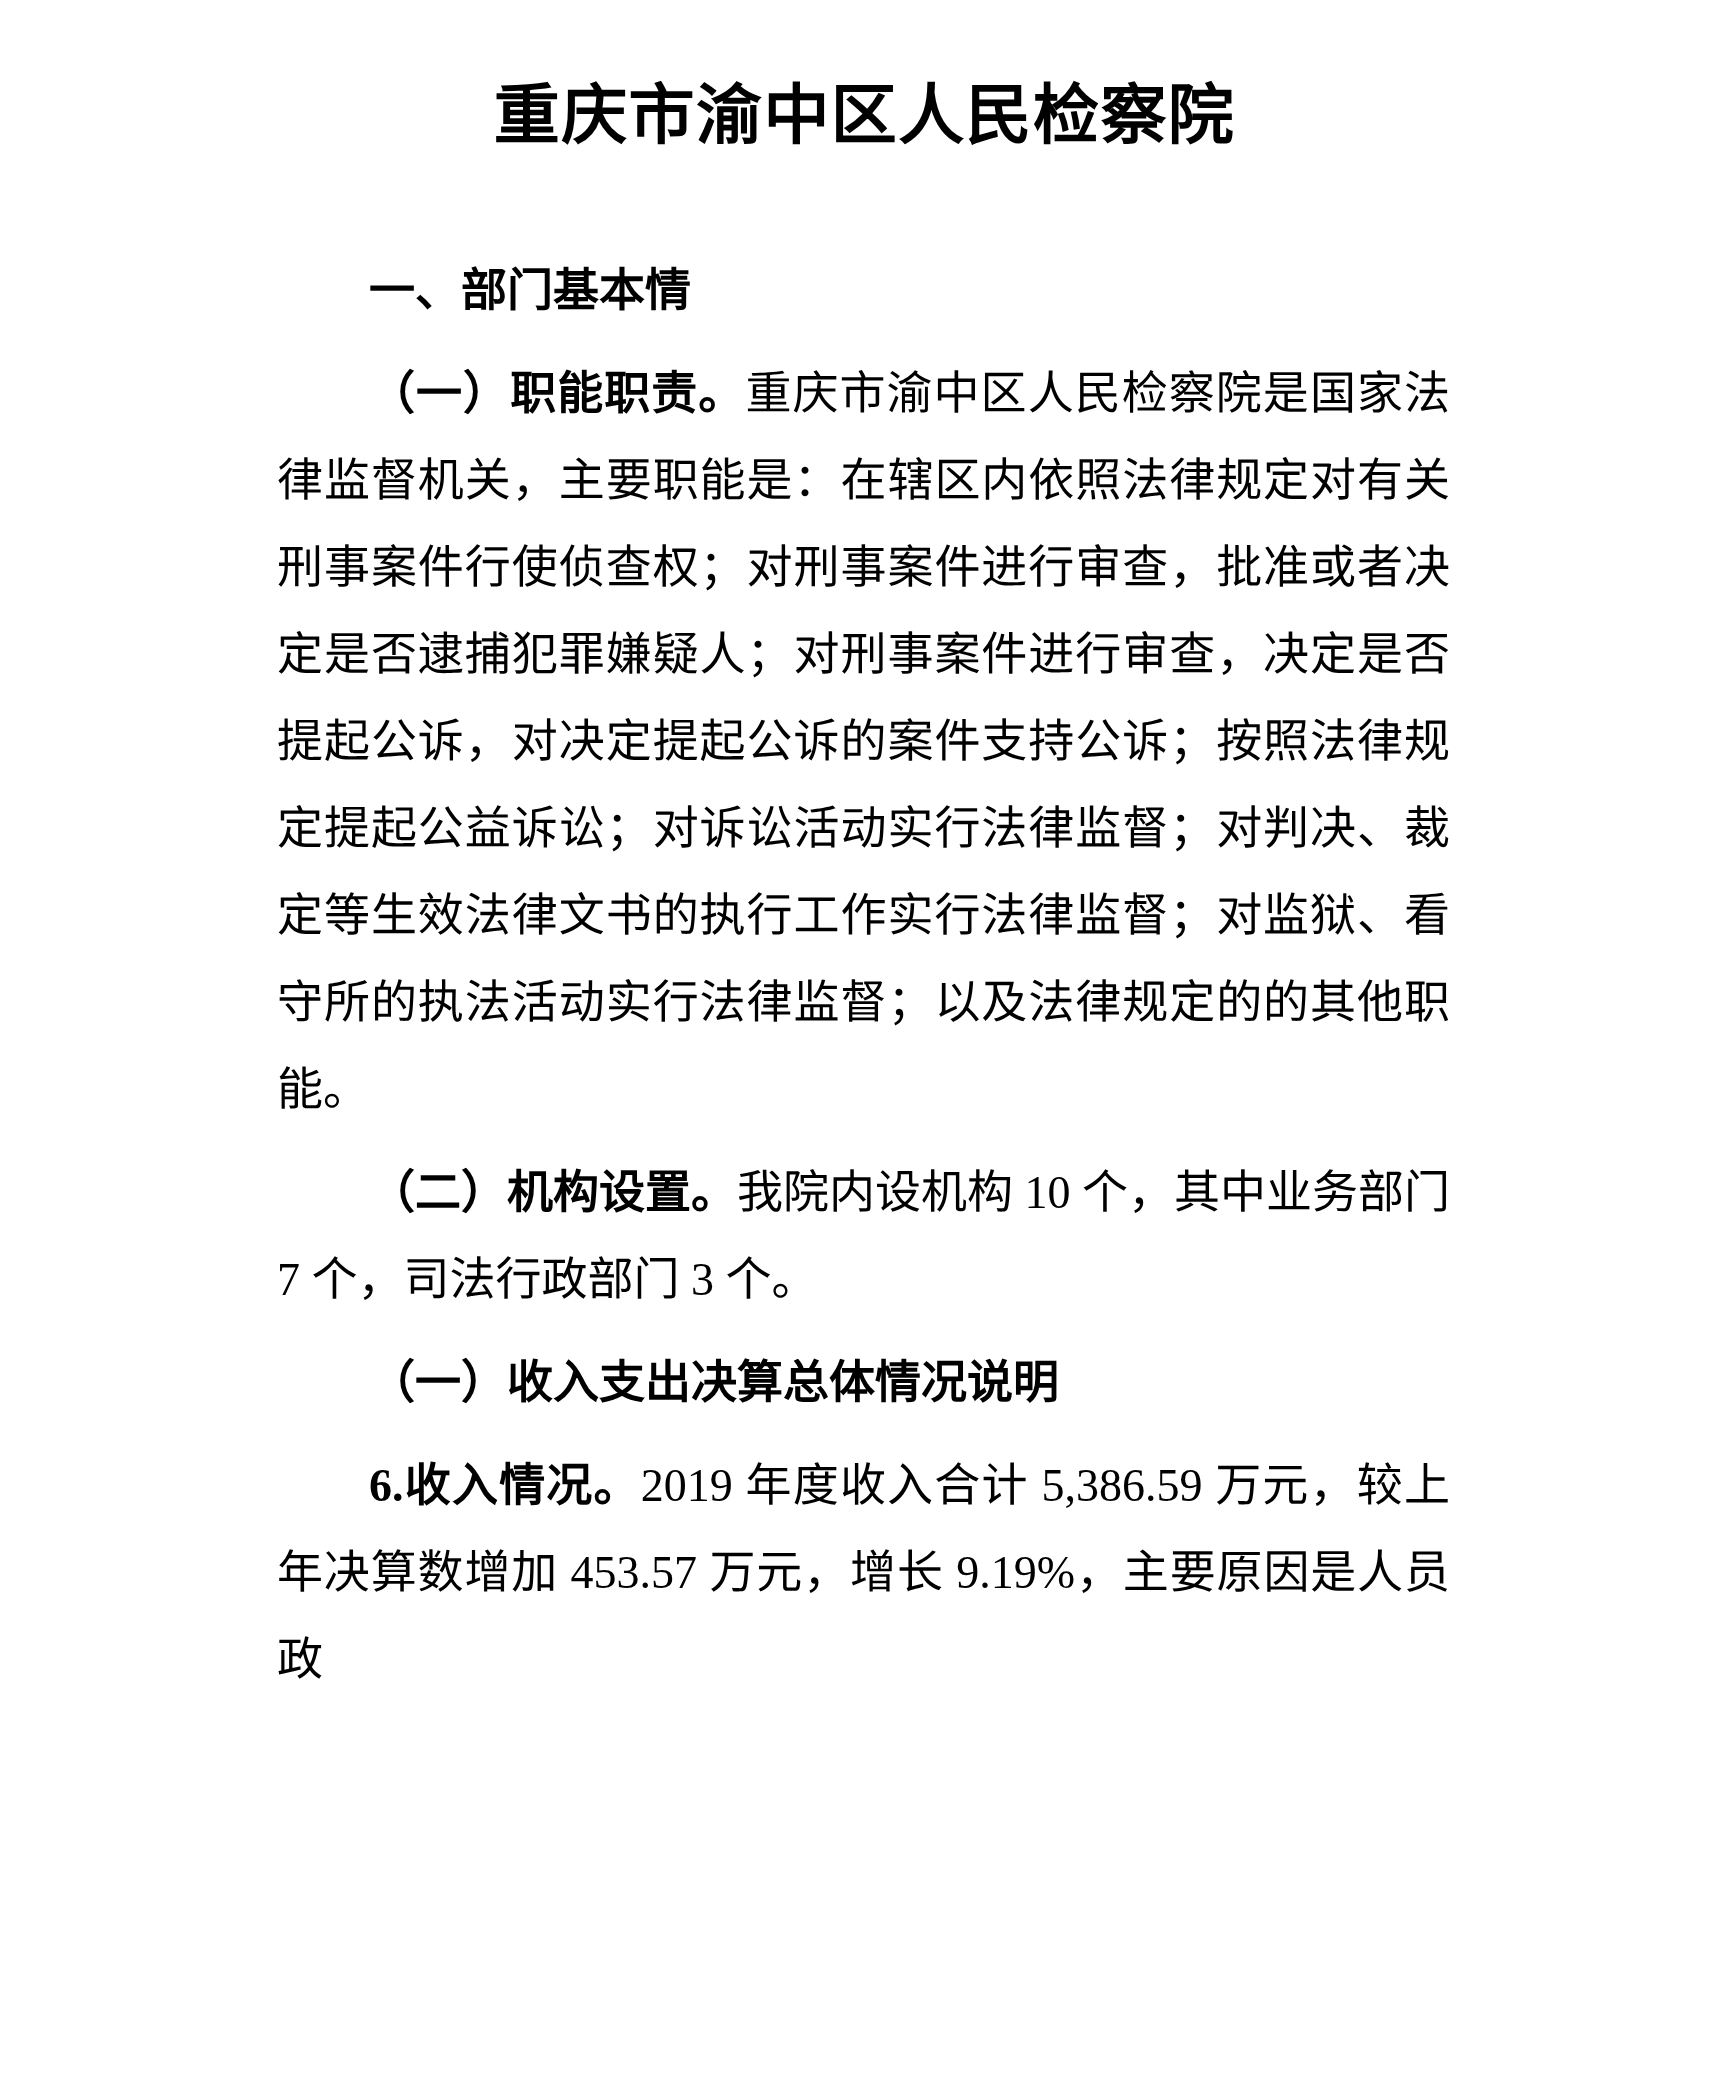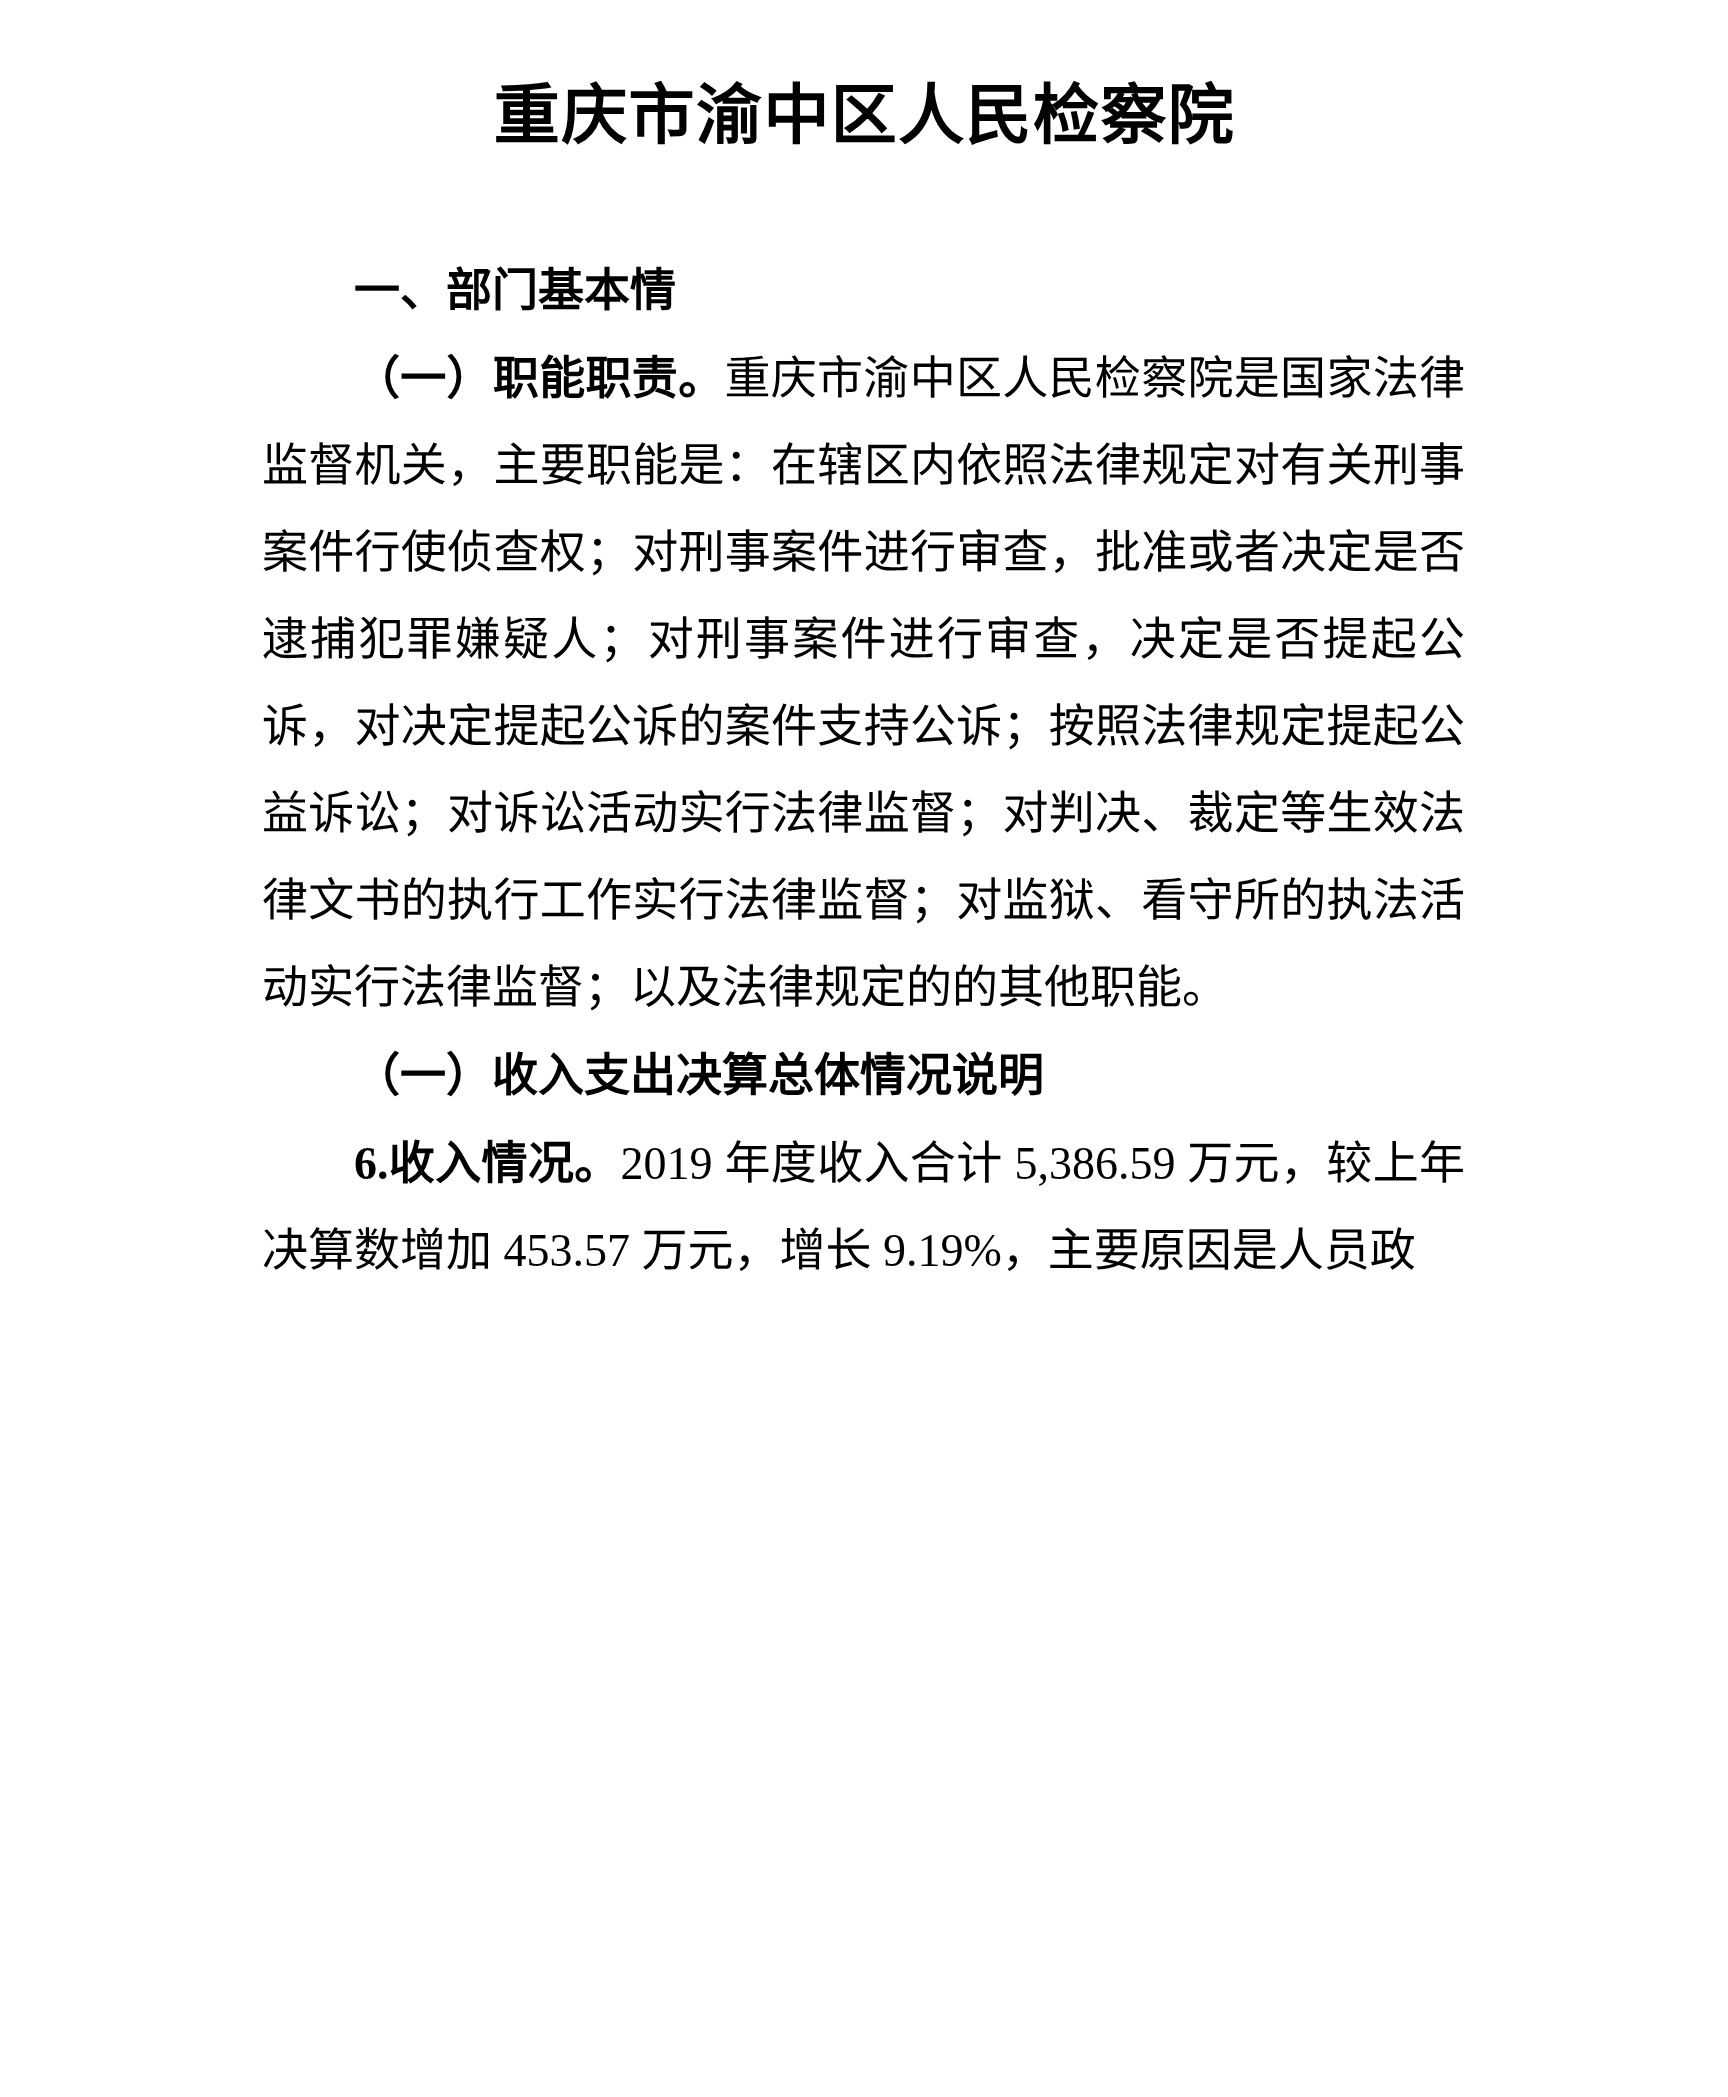--- a/index.html
+++ b/index.html
@@ -25,21 +25,21 @@
     letter-spacing: 1.4px;
   }
   .doc-body {
     margin: 85px 263px 0 261px;
     font-size: 46px;
     line-height: 87px;
     text-align: justify;
     text-justify: inter-ideograph;
   }
   .para {
-    margin: 1px;
+    margin: 16px;
     padding: 0;
     text-indent: 2em;
   }
   .bold-heading {
     font-weight: bold;
   }
   .lead {
     font-weight: bold;
   }
 </style>
@@ -51,20 +51,21 @@
   <div class="doc-title">
     <div>重庆市渝中区人民检察院</div>
   </div>
 
   <div class="doc-body">
 
     <p class="para bold-heading">一、部门基本情</p>
 
     <p class="para"><span class="lead">（一）职能职责。</span><span>重庆市渝中区人民检察院是国家法律监督机关，主要职能是：在辖区内依照法律规定对有关刑事案件行使侦查权；对刑事案件进行审查，批准或者决定是否逮捕犯罪嫌疑人；对刑事案件进行审查，决定是否提起公诉，对决定提起公诉的案件支持公诉；按照法律规定提起公益诉讼；对诉讼活动实行法律监督；对判决、裁定等生效法律文书的执行工作实行法律监督；对监狱、看守所的执法活动实行法律监督；以及法律规定的的其他职能。</span></p>
 
+    <p class="para"><span class="lead">（二）机构设置。</span><span>我院内设机构 10 个，其中业务部门 7 个，司法行政部门 3 个。</span></p>
 
 
     <p class="para bold-heading">（一）收入支出决算总体情况说明</p>
 
 
     <p class="para"><span class="lead">6.收入情况。</span><span>2019 年度收入合计 5,386.59 万元，较上年决算数增加 453.57 万元，增长 9.19%，主要原因是人员政</span></p>
 
   </div>
 
 </div>

